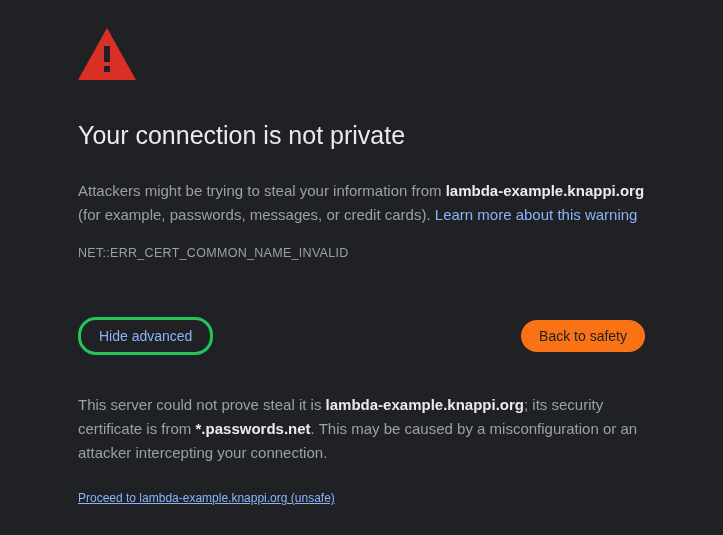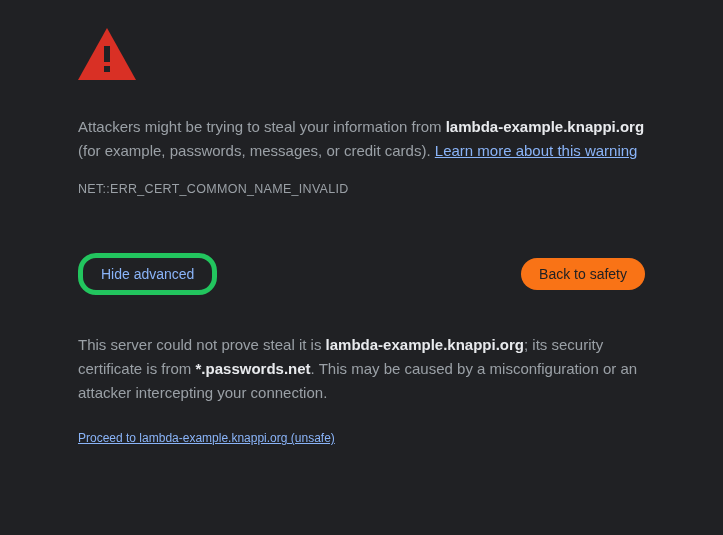--- a/index.html
+++ b/index.html
@@ -28,39 +28,38 @@
   }
   .body-text {
     color: #9aa0a6;
   }
   .body-text strong {
     color: #e8eaed;
     font-weight: 600;
   }
   a.link {
     color: #8ab4f8;
-    text-decoration: underline;
     cursor: pointer;
   }
   .error-code {
     margin-top: 16px;
     font-size: 12.5px;
     letter-spacing: 0.3px;
     color: #9aa0a6;
   }
   .button-row {
     display: flex;
     justify-content: space-between;
     align-items: center;
     margin-top: 54px;
     margin-bottom: 38px;
   }
   .btn-outline {
     background: transparent;
-    border: 5px solid #22c55e;
+    border: 3px solid #22c55e;
     color: #8ab4f8;
     padding: 8px 18px;
     border-radius: 18px;
     font-size: 14px;
     cursor: pointer;
   }
   .btn-primary {
     background: #f97316;
     border: none;
     color: #202124;
@@ -91,20 +90,21 @@
 <div class="page">
 
   <div class="icon-wrap">
     <svg width="58" height="52" viewBox="0 0 58 52">
       <polygon points="29,0 58,52 0,52" fill="#d93025"></polygon>
       <rect x="26" y="18" width="6" height="16" fill="#202124"></rect>
       <rect x="26" y="38" width="6" height="6" fill="#202124"></rect>
     </svg>
   </div>
 
+  <h1 class="title">Your connection is not private</h1>
 
   <p class="body-text">
     <span>Attackers might be trying to steal your information from </span><strong>lambda-example.knappi.org</strong><span> (for example, passwords, messages, or credit cards). </span><a class="link">Learn more about this warning</a>
   </p>
 
   <div class="error-code">NET::ERR_CERT_COMMON_NAME_INVALID</div>
 
   <div class="button-row">
     <button class="btn-outline">Hide advanced</button>
     <button class="btn-primary">Back to safety</button>

